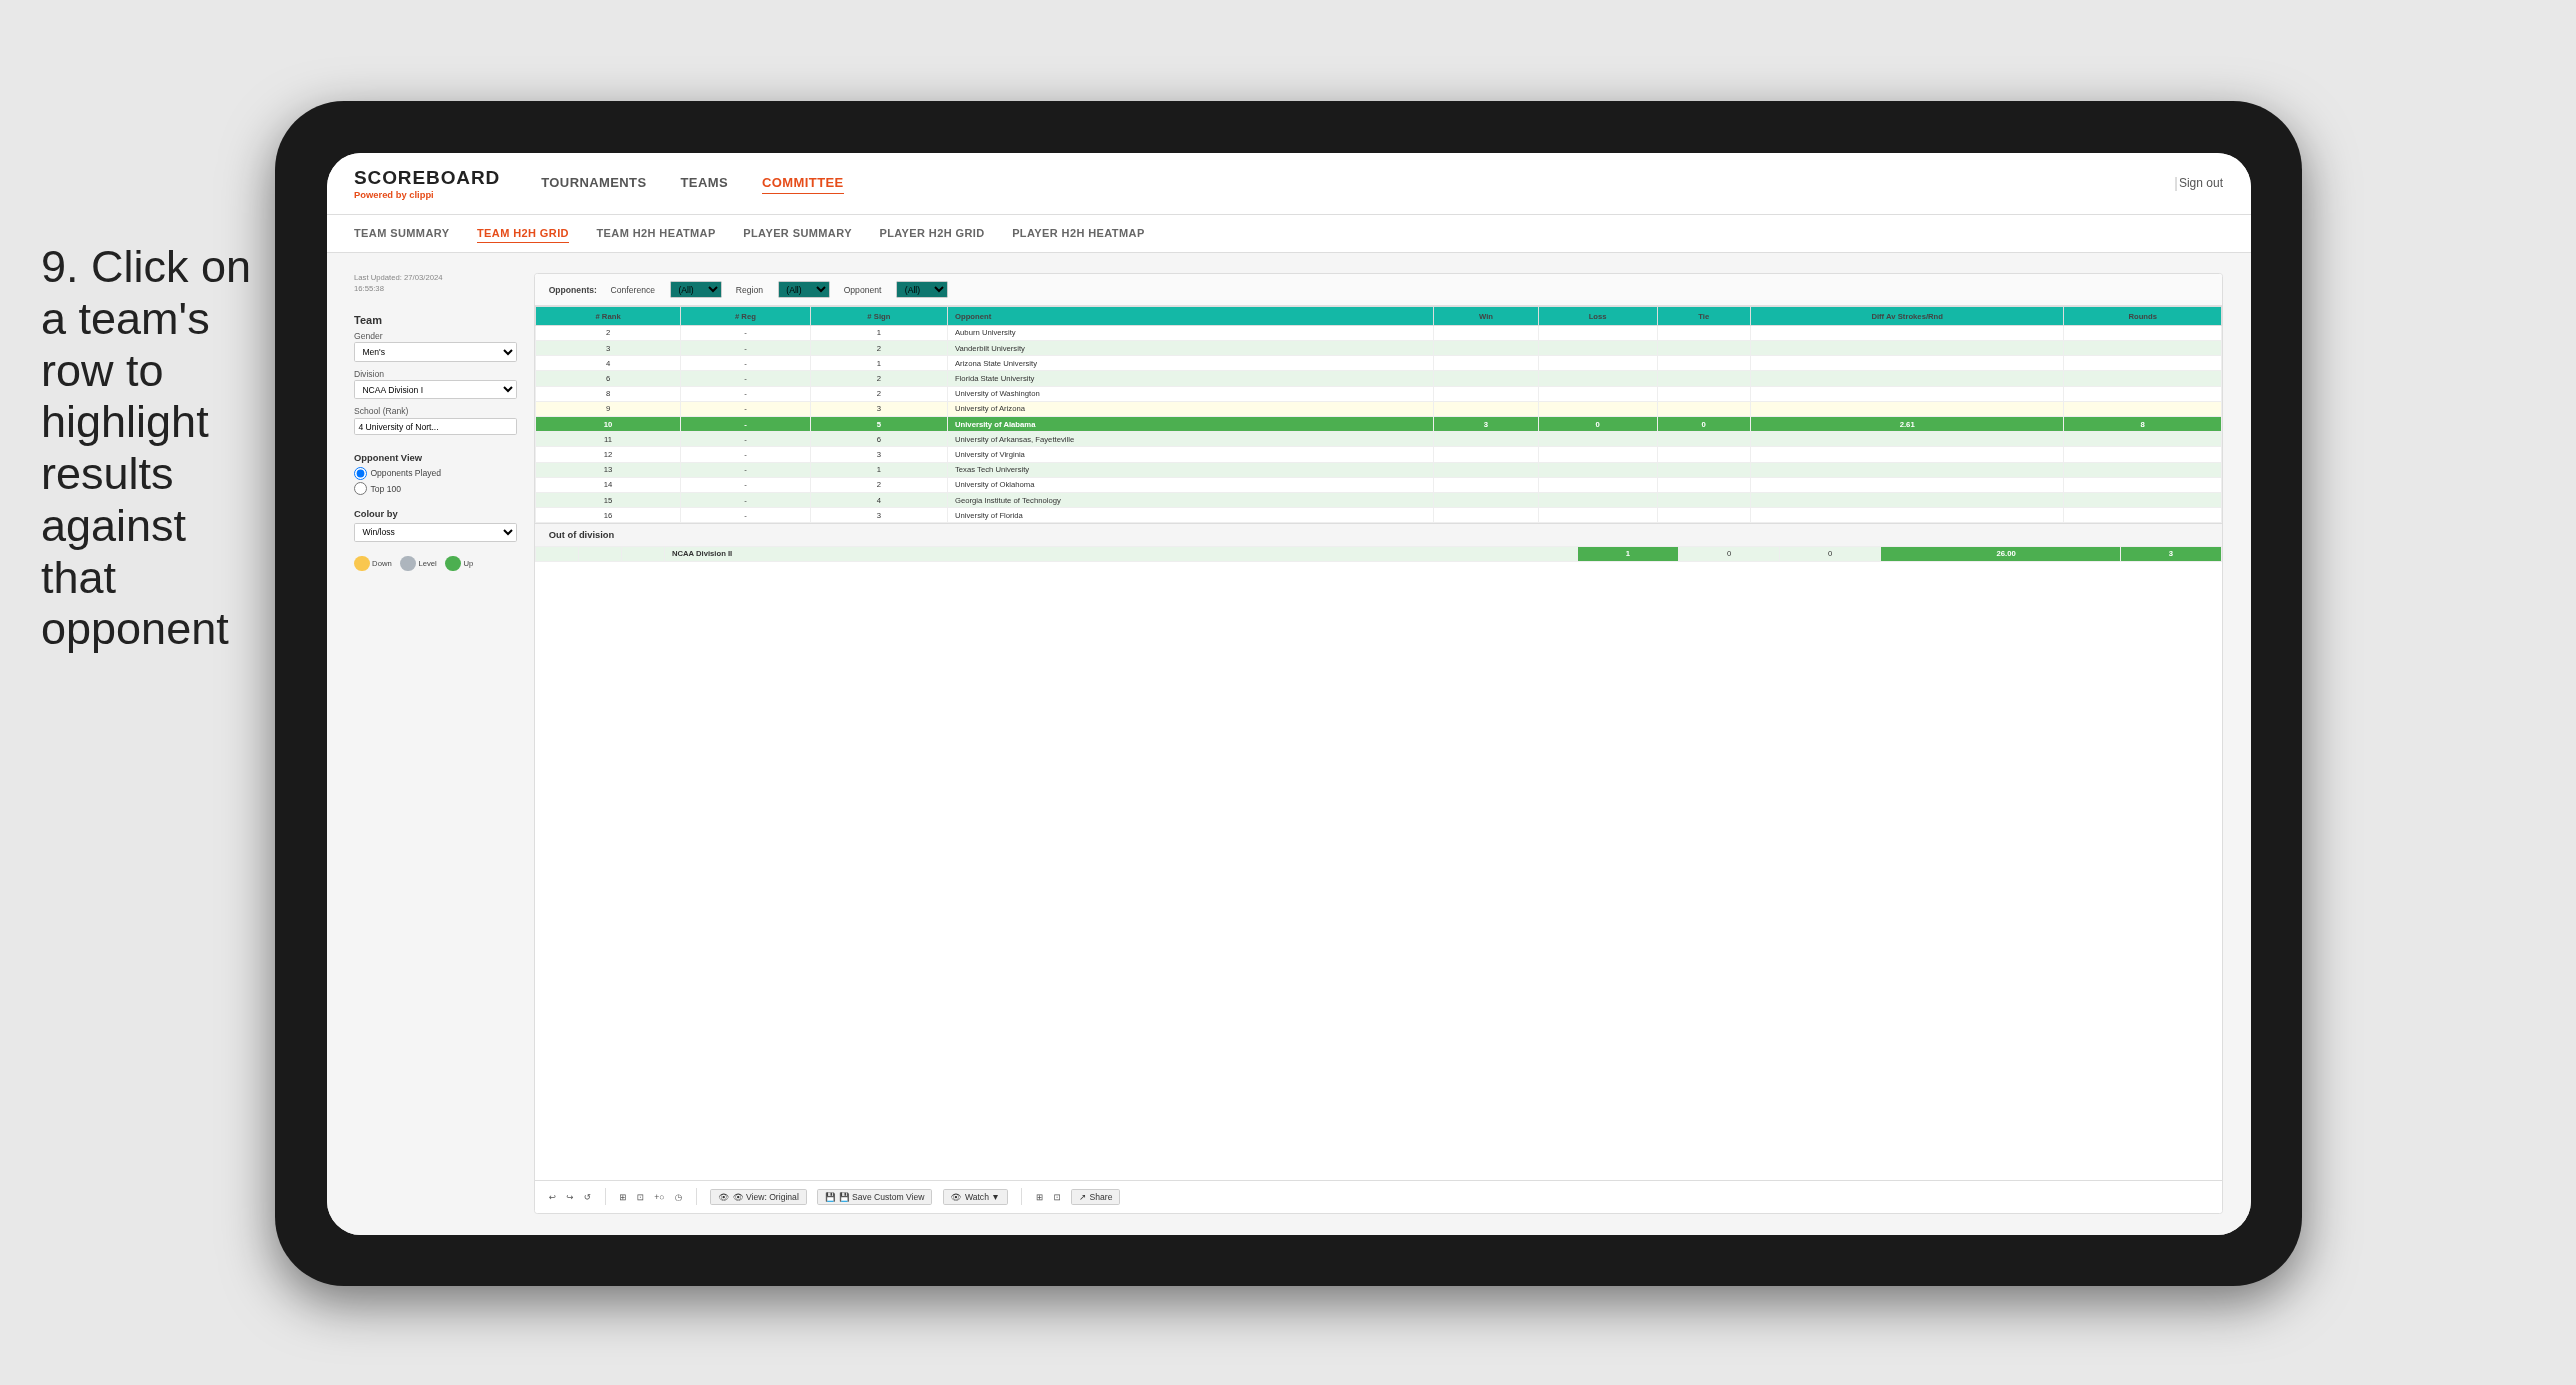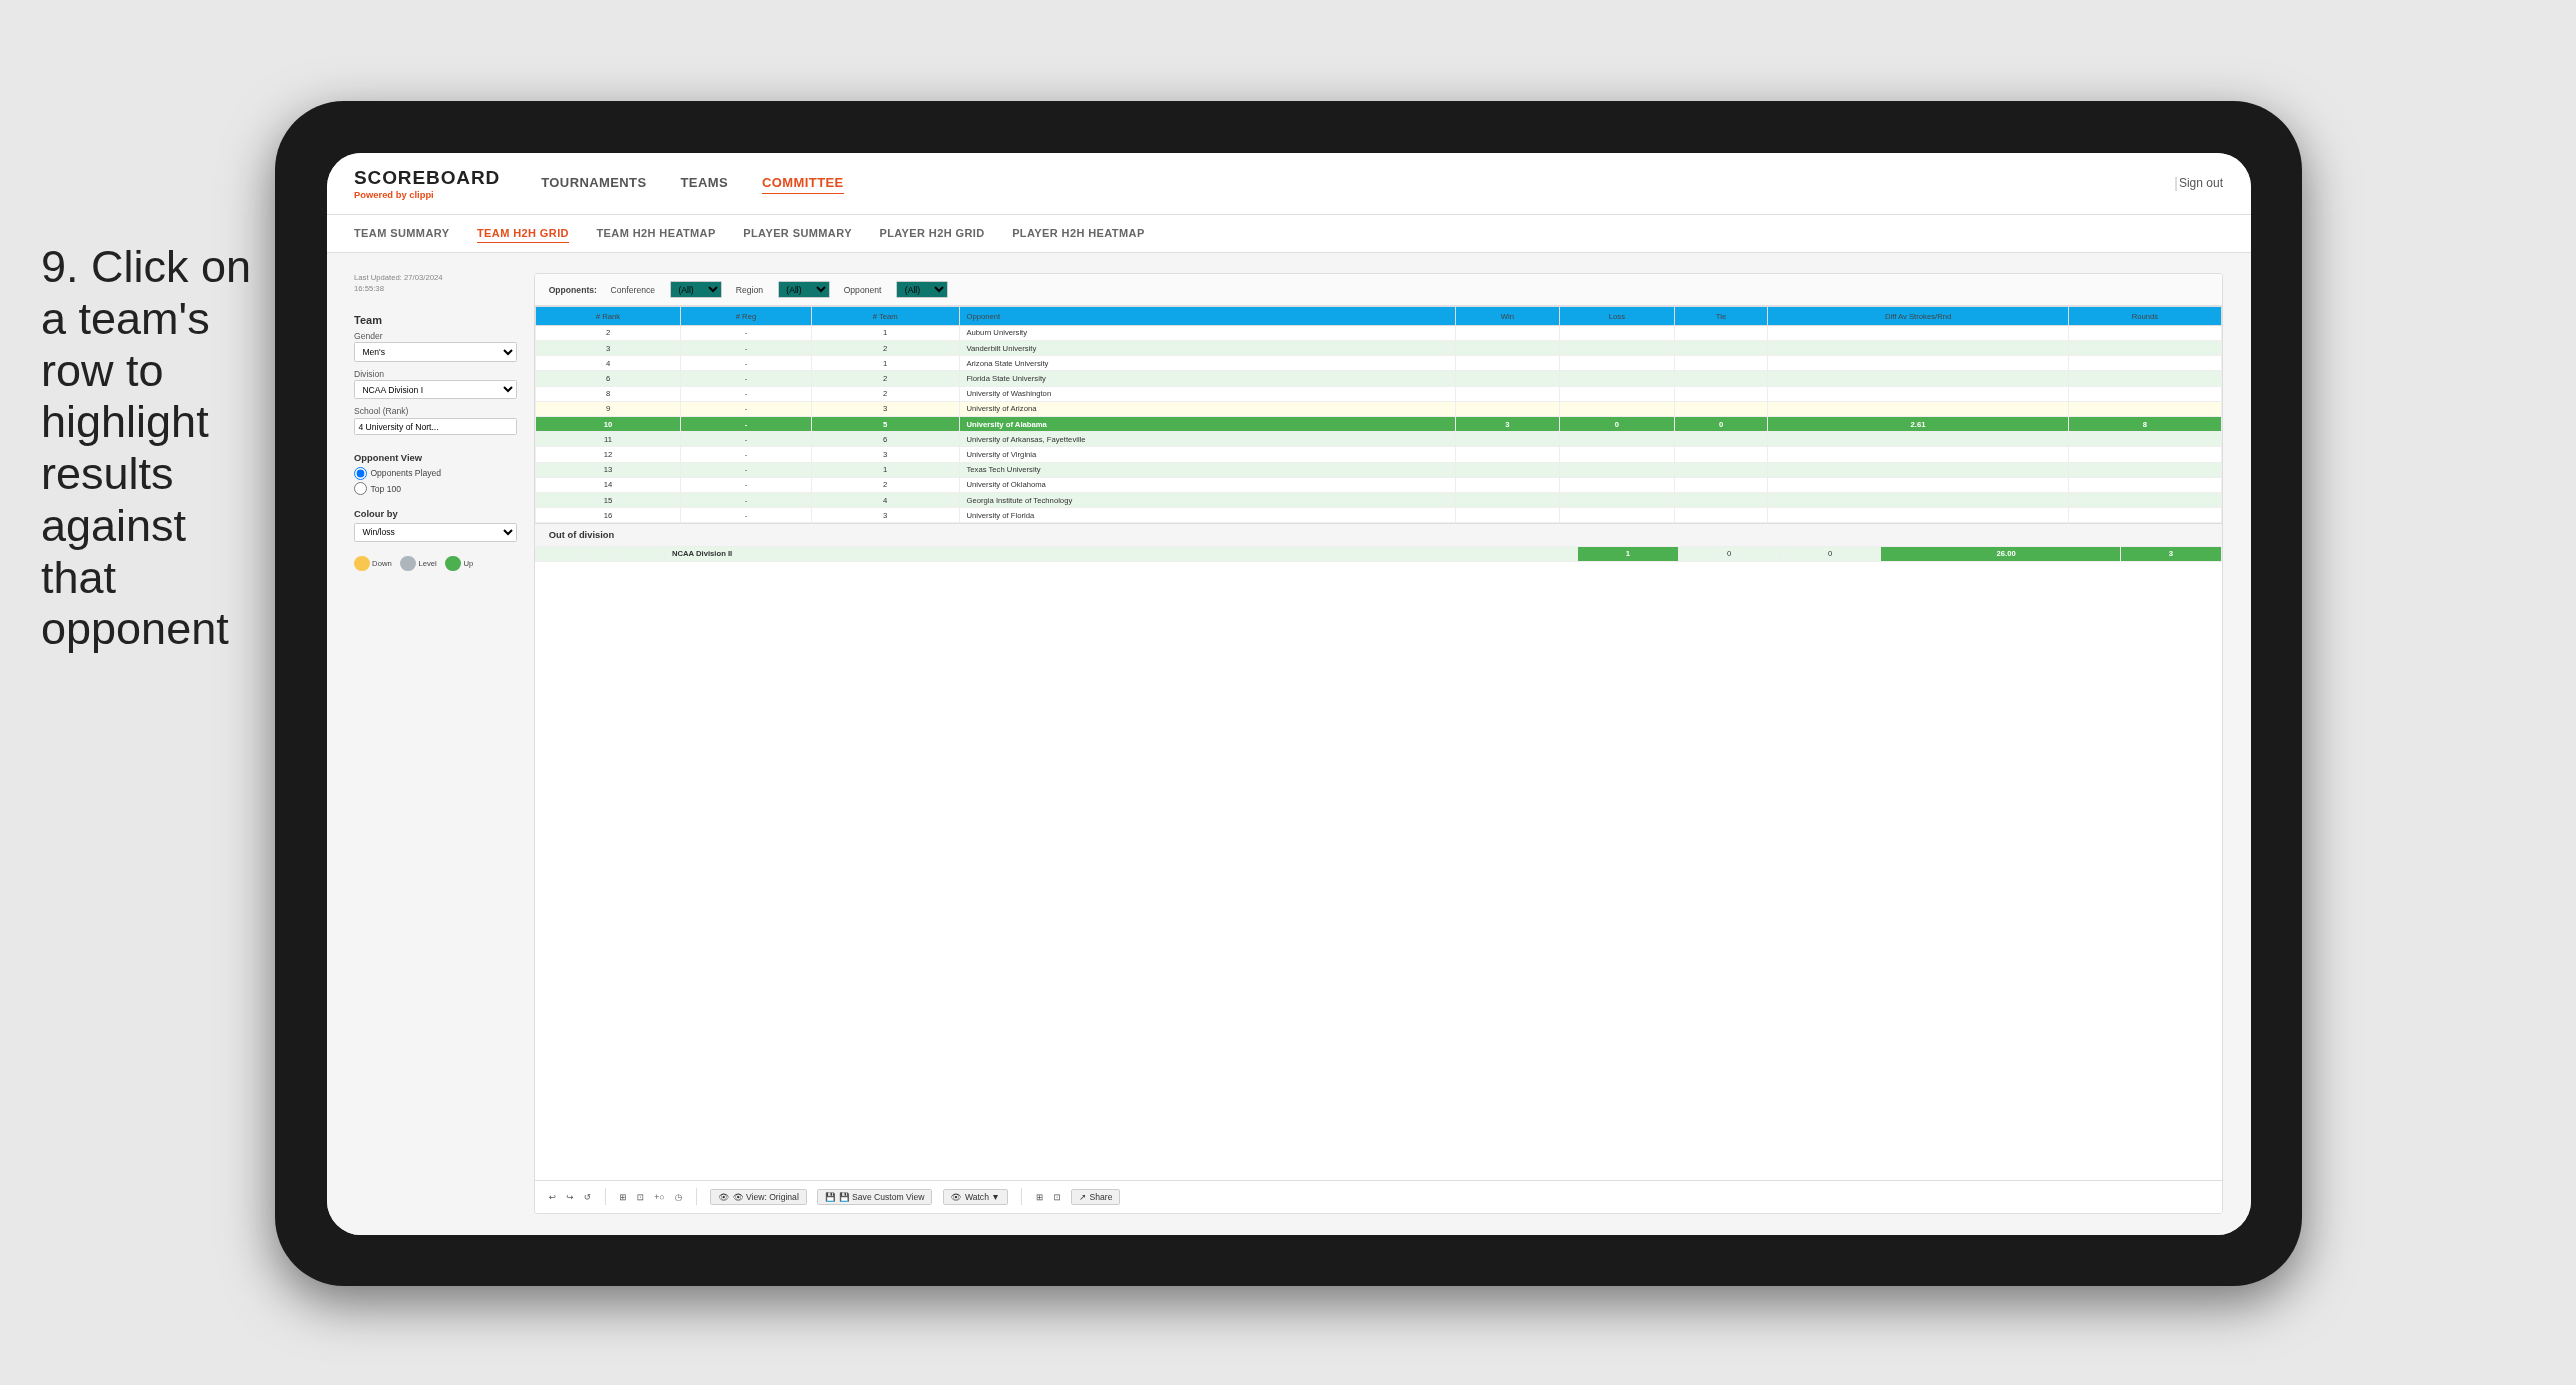--- a/index.html
+++ b/index.html
@@ -326,25 +326,25 @@
       overflow-y: auto;
     }
 
     table {
       width: 100%;
       border-collapse: collapse;
       font-size: 8.6px;
     }
 
     thead th {
-      background: #0ea5e9;
+      background: #14b8a6;
       padding: 4.3px 6.9px;
       text-align: center;
       font-size: 7.7px;
-      font-weight: 400;
+      font-weight: 700;
       color: #444;
       border: 0.9px solid #ddd;
       white-space: nowrap;
     }
 
     thead th.left-align {
       text-align: left;
     }
 
     tbody td {
@@ -547,21 +547,21 @@
             </select>
           </div>
         </div>
 
         <div class="data-table">
           <table>
             <thead>
               <tr>
                 <th># Rank</th>
                 <th># Reg</th>
-                <th># Team</th>
+                <th># Sign</th>
                 <th class="left-align">Opponent</th>
                 <th>Win</th>
                 <th>Loss</th>
                 <th>Tie</th>
                 <th>Diff Av Strokes/Rnd</th>
                 <th>Rounds</th>
               </tr>
             </thead>
             <tbody id="table-body">
             <tr>

